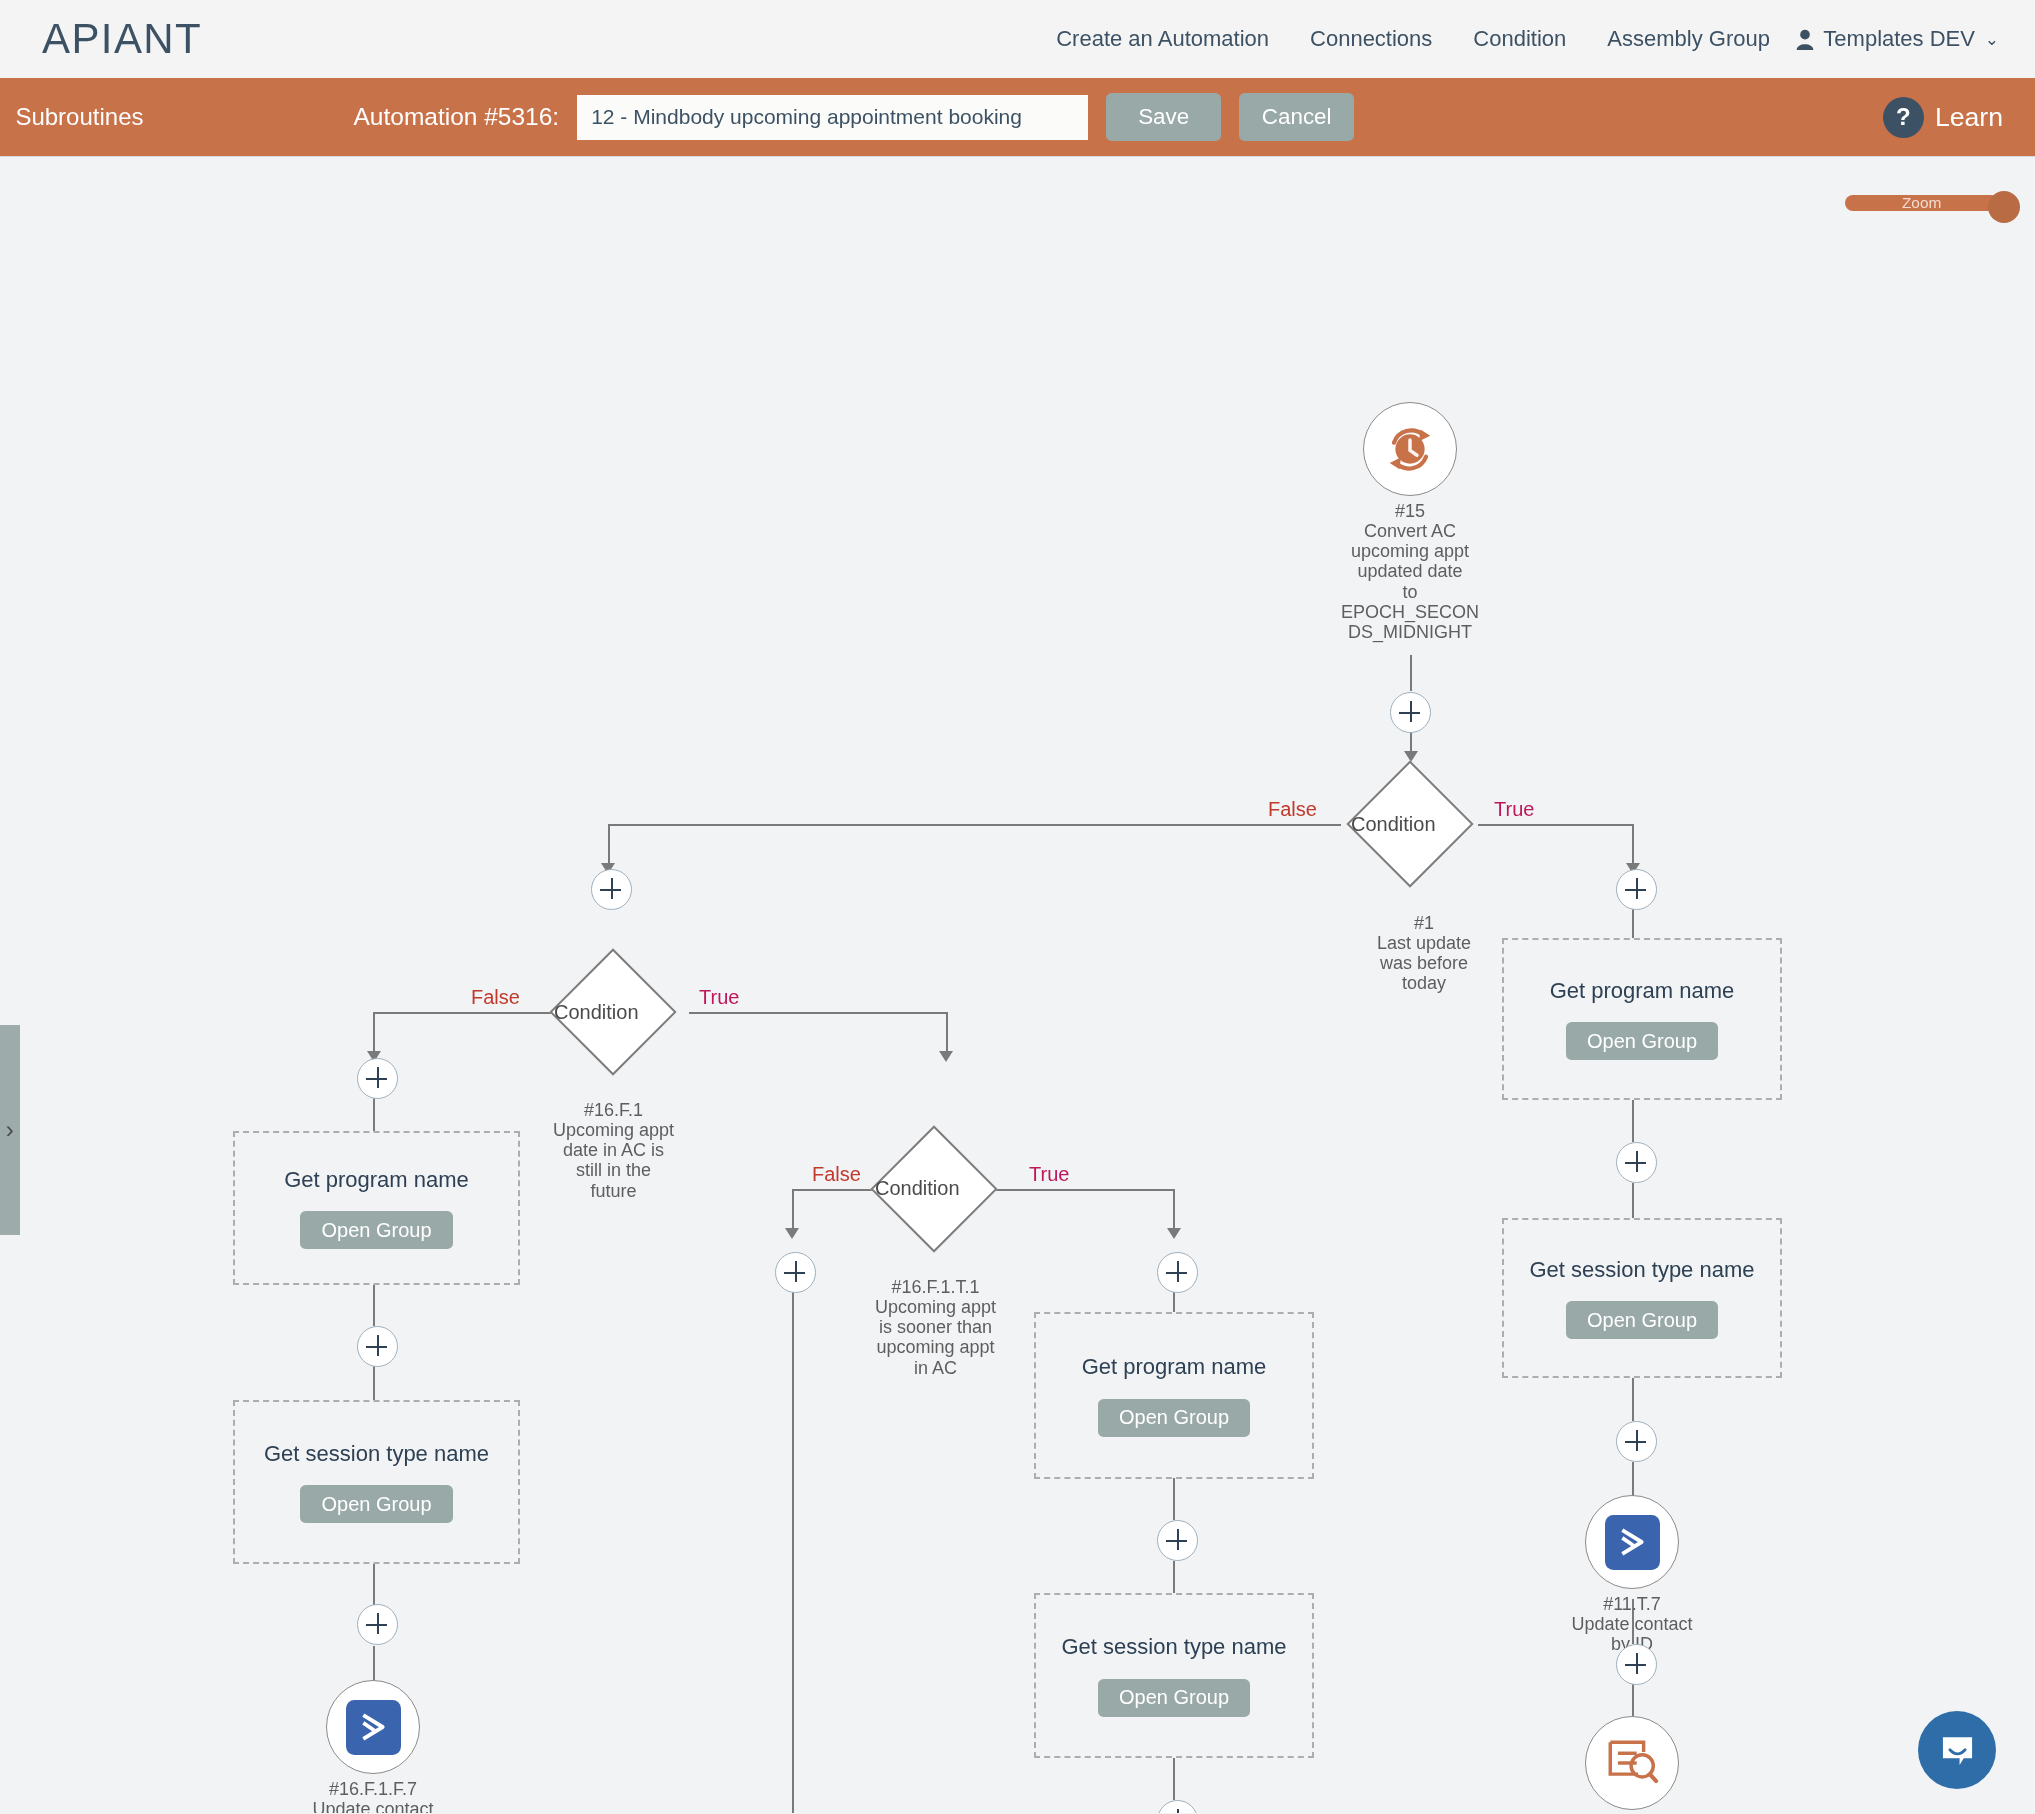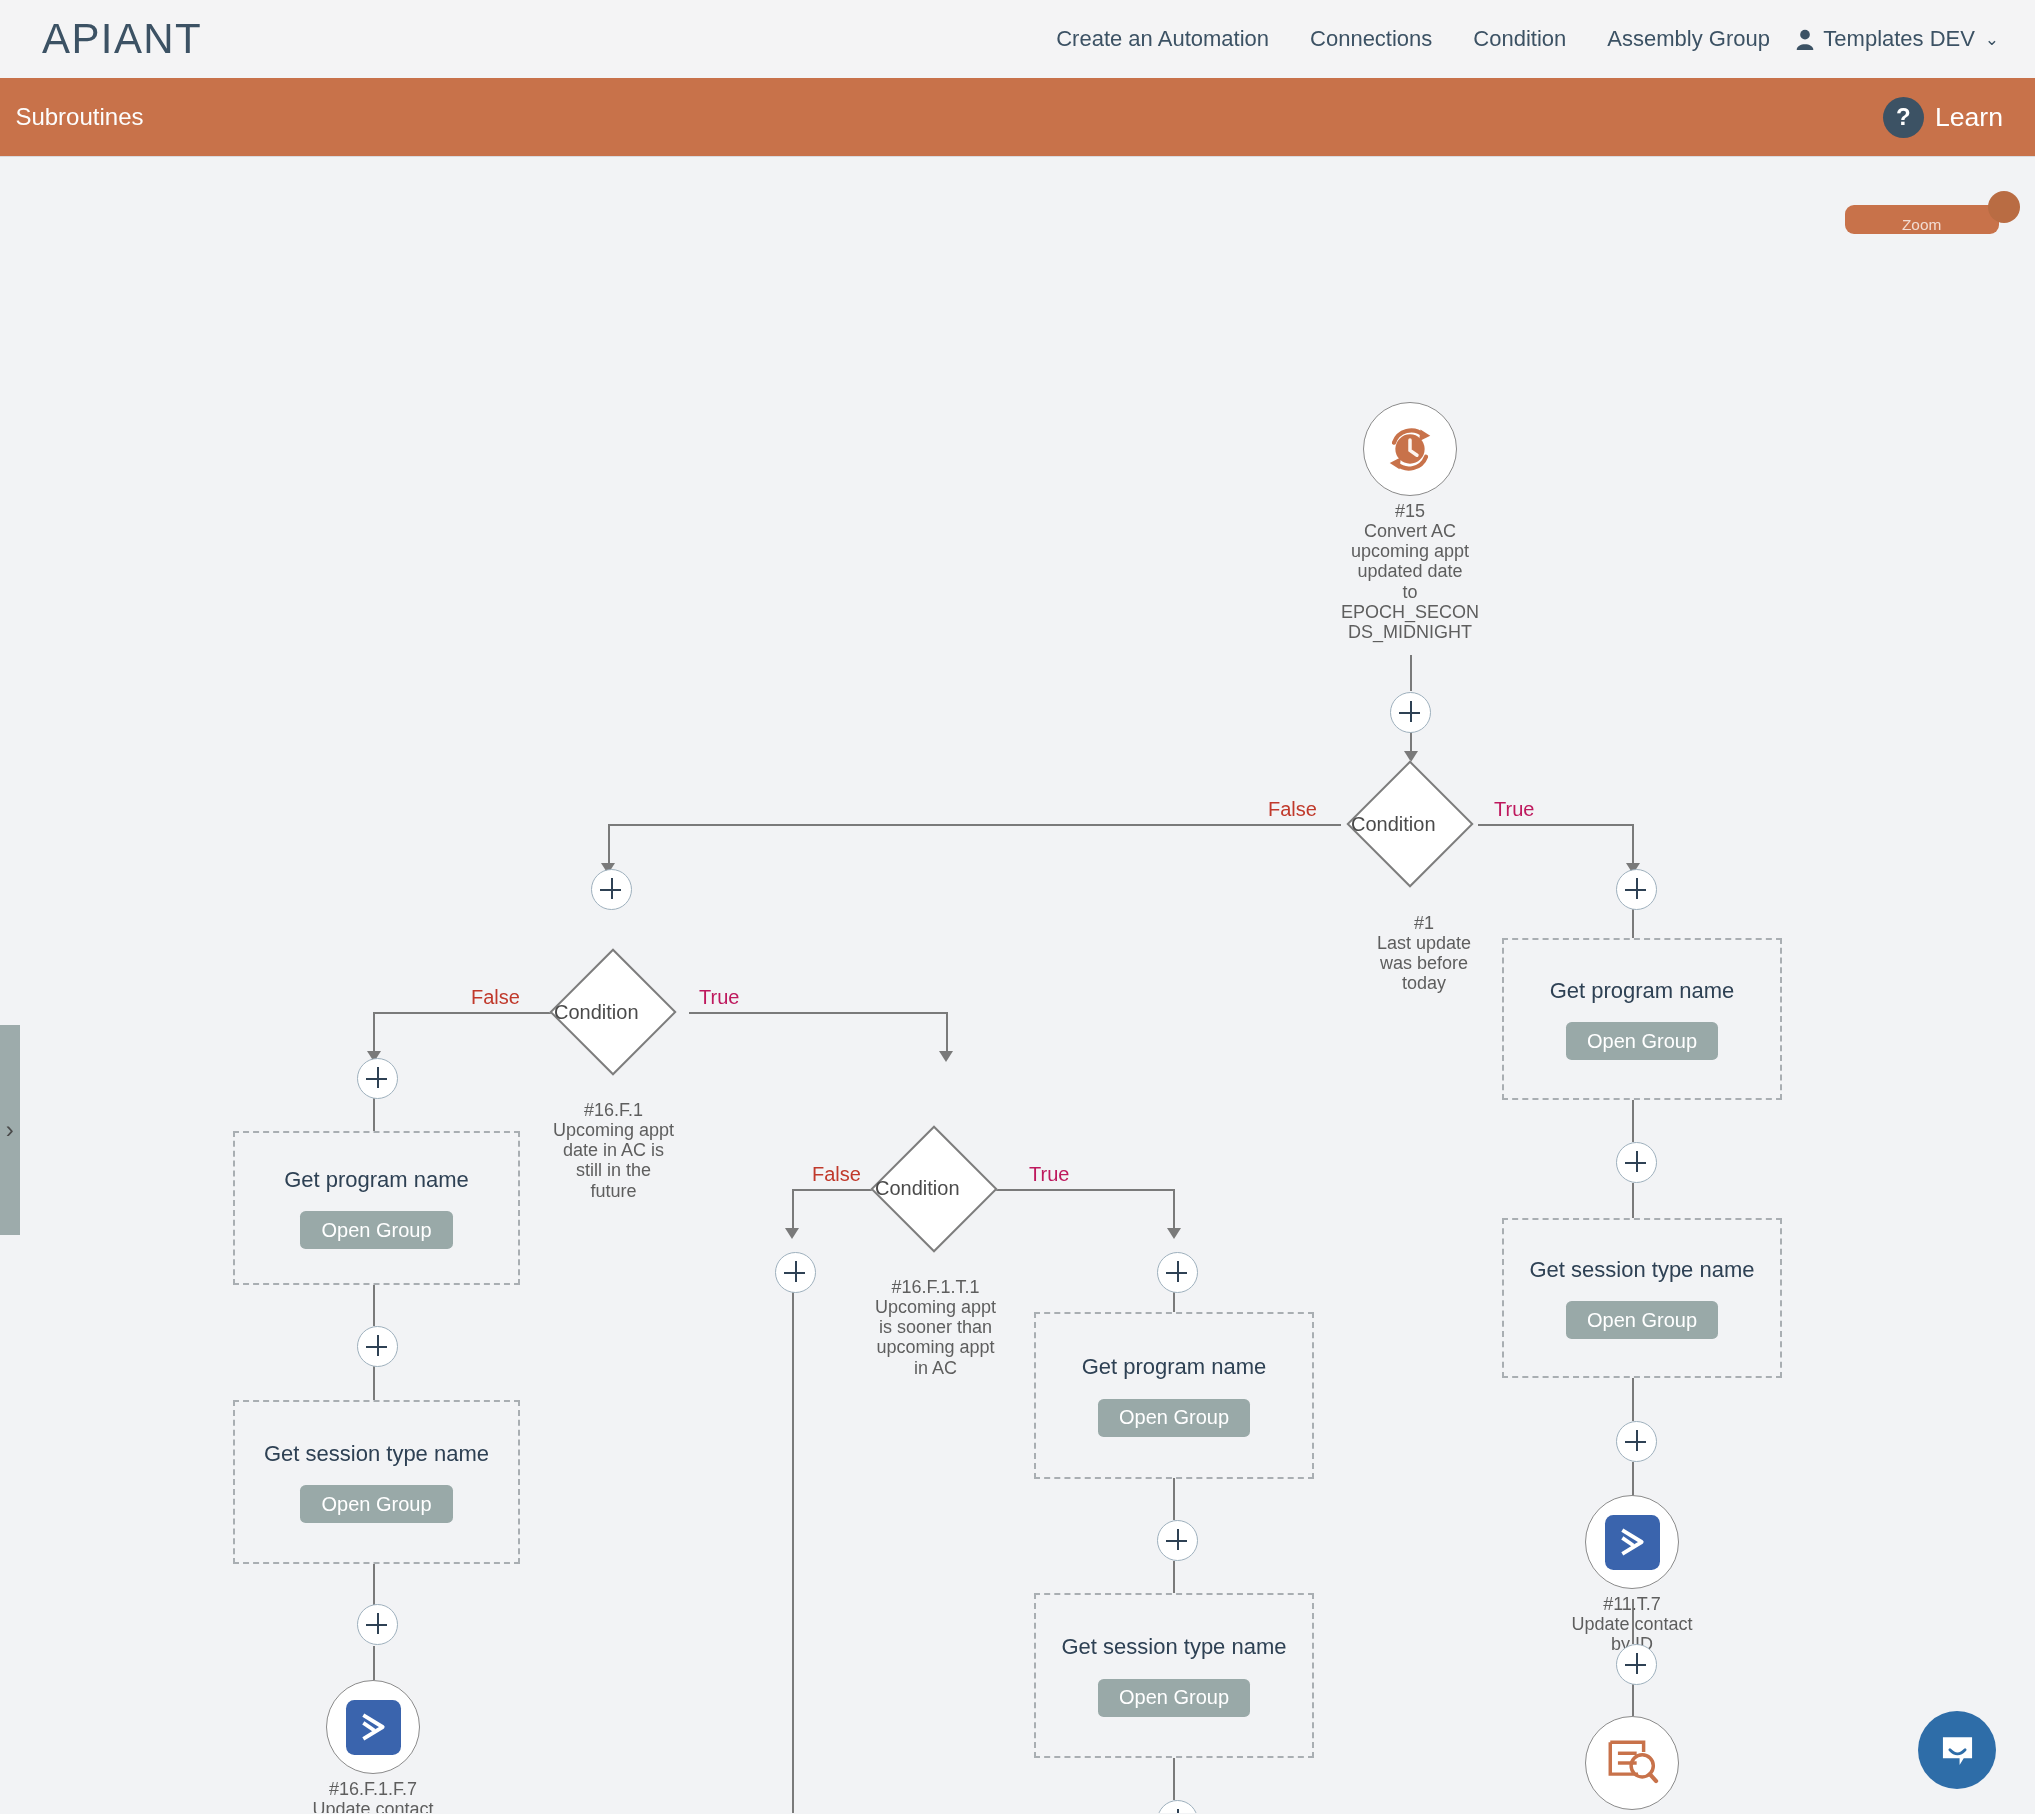--- a/index.html
+++ b/index.html
@@ -135,25 +135,25 @@
   .side-handle span { color: #4a4a4a; font-size: 24px; line-height: 1; }
 
   
   .zoom-wrap {
     position: absolute;
     right: 15.4px; top: 34px;
     width: 175px; height: 32px;
     z-index: 20;
   }
   .zoom-track {
-    position: absolute; left: 0; top: 14px;
-    width: 154px; height: 29px;
+    position: absolute; left: 0; top: 4px;
+    width: 154px; height: 16px;
     border-radius: 9px;
     background: #c8724a;
-    display:flex; align-items:flex-end; justify-content:center;
+    display:flex; align-items:center; justify-content:center;
   }
   .zoom-label { font-size: 15.4px; color: #f2dcd2; }
   .zoom-knob {
     position: absolute; right: 0; top: 0;
     width: 32px; height: 32px; border-radius: 50%;
     background: #b96c43; cursor: pointer;
   }
 
   
   .node { position: absolute; }
@@ -288,20 +288,26 @@
           </svg>
       </span>
       <span>Templates DEV</span>
       <span class="caret">⌄</span>
     </div>
   </div>
 </div>
 
 <div class="toolbar">
   <div class="tb-subroutines">Subroutines</div>
+  <div class="tb-center">
+    <div class="tb-autolabel">Automation #5316:</div>
+    <input class="tb-input" value="12 - Mindbody upcoming appointment booking" style="">
+    <button class="tb-btn">Save</button>
+    <button class="tb-btn">Cancel</button>
+  </div>
   <div class="tb-learn">
     <div class="qmark">?</div>
     <div class="learn-txt">Learn</div>
   </div>
 </div>
 
 <div class="canvas">
 
   <div class="side-handle">
     <span>›</span>

